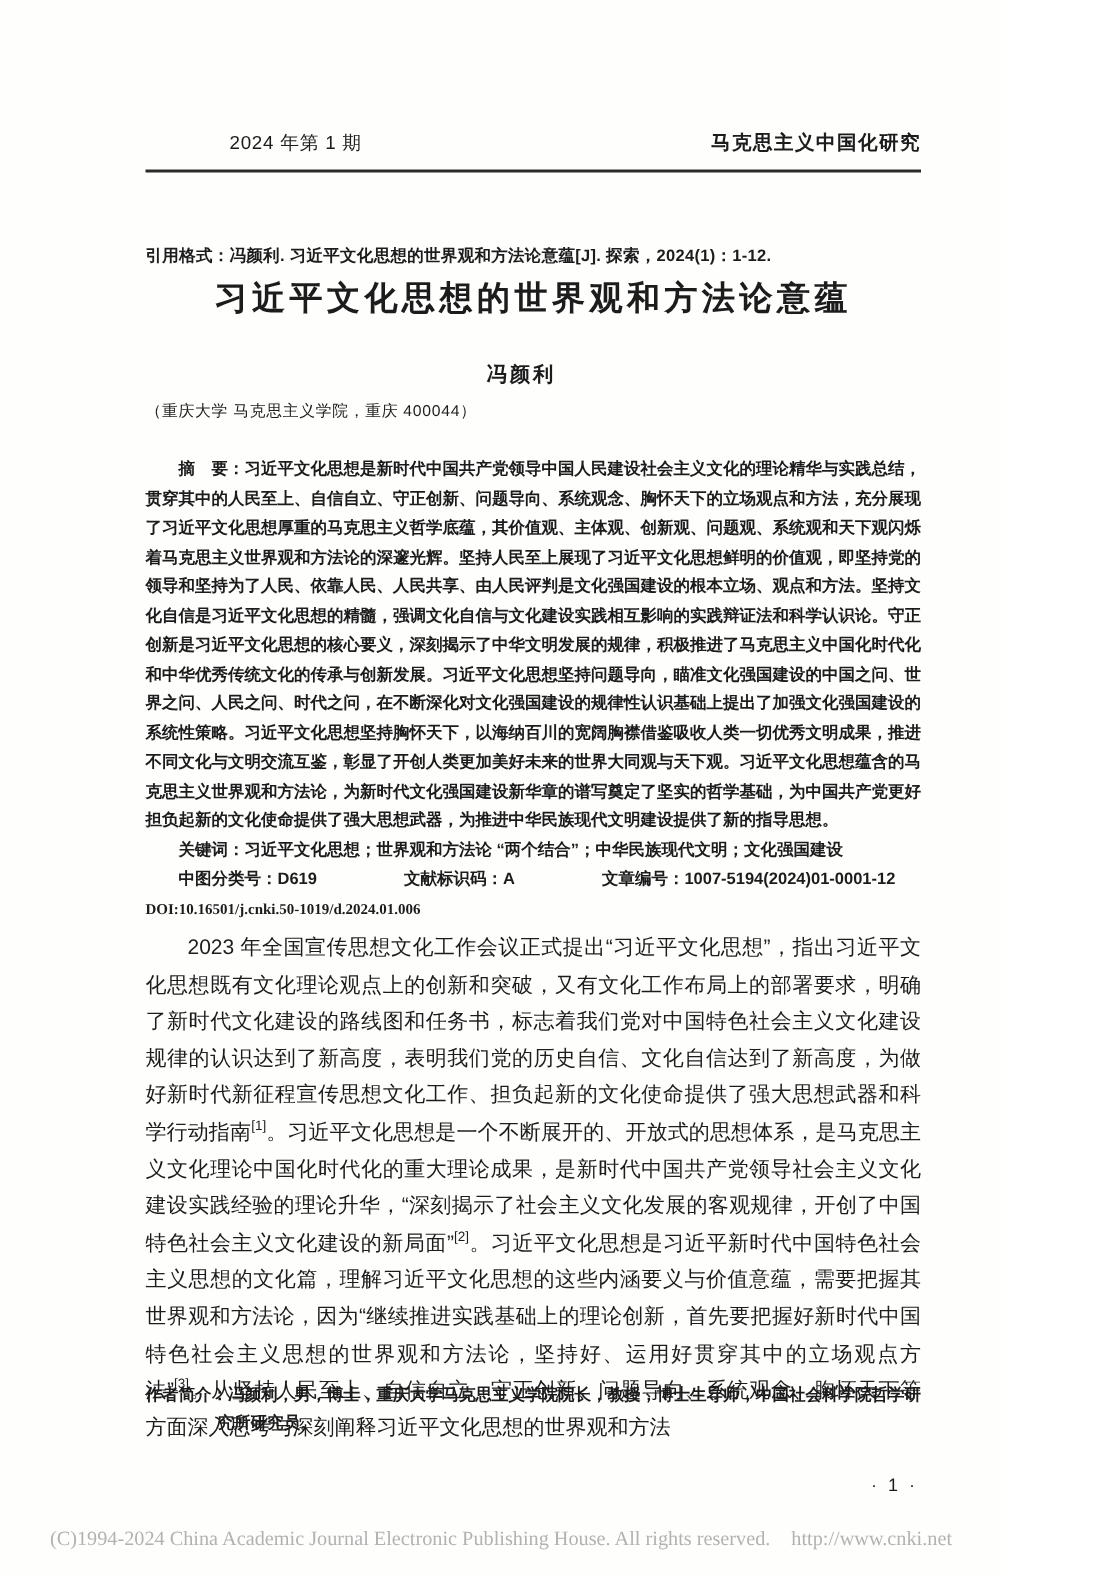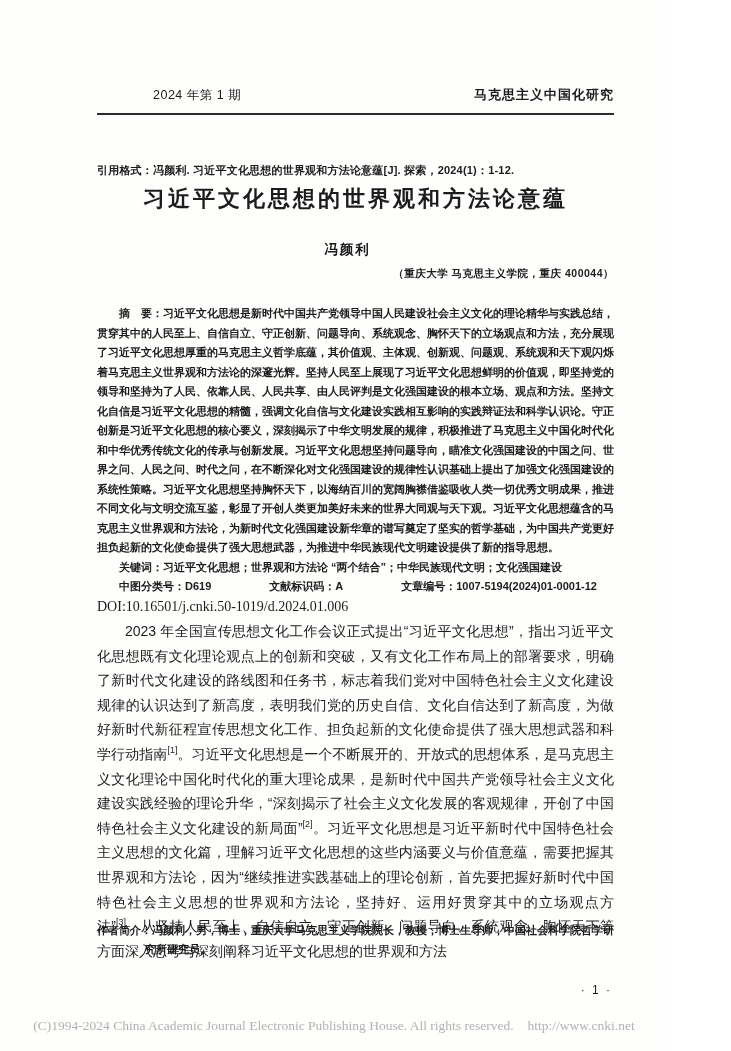--- a/index.html
+++ b/index.html
@@ -29,33 +29,33 @@
   .title {
     position:absolute; left:97px; right:54px; top:184px;
     text-align:center; font-size:22px; font-weight:700; letter-spacing:3px;
   }
   .author {
     position:absolute; left:81px; right:54px; top:241px;
     text-align:center; font-size:13.5px; font-weight:600; letter-spacing:2px;
   }
   .affiliation {
     position:absolute; left:97px; right:54px; top:267px;
-    text-align:right; font-size:10.5px; font-weight:700; letter-spacing:0.5px;
+    text-align:left; font-size:10.5px; font-weight:400; letter-spacing:0.5px;
   }
   
   .meta {
     position:absolute; left:97px; right:54px; top:304px;
     font-size:11px; line-height:19.5px; font-weight:600;
     text-align:justify;
   }
   .meta p { margin:0; }
   .indent2 { text-indent:2em; }
   .clc-line { text-indent:2em; }
   .clc-pair { margin-right:58px; }
-  .doi-line { font-weight:400; font-family:"Liberation Serif", serif; font-size:14px; }
+  .doi-line { font-weight:700; font-family:"Liberation Serif", serif; font-size:10px; }
   
   .bodytext {
     position:absolute; left:97px; right:54px; top:619px;
     font-size:14px; line-height:24.6px; font-weight:500;
     text-align:justify;
   }
   .bodytext p { margin:0; text-indent:2em; }
   .bodytext sup { font-size:9px; line-height:0; vertical-align:super; }
   
   .footnote {

